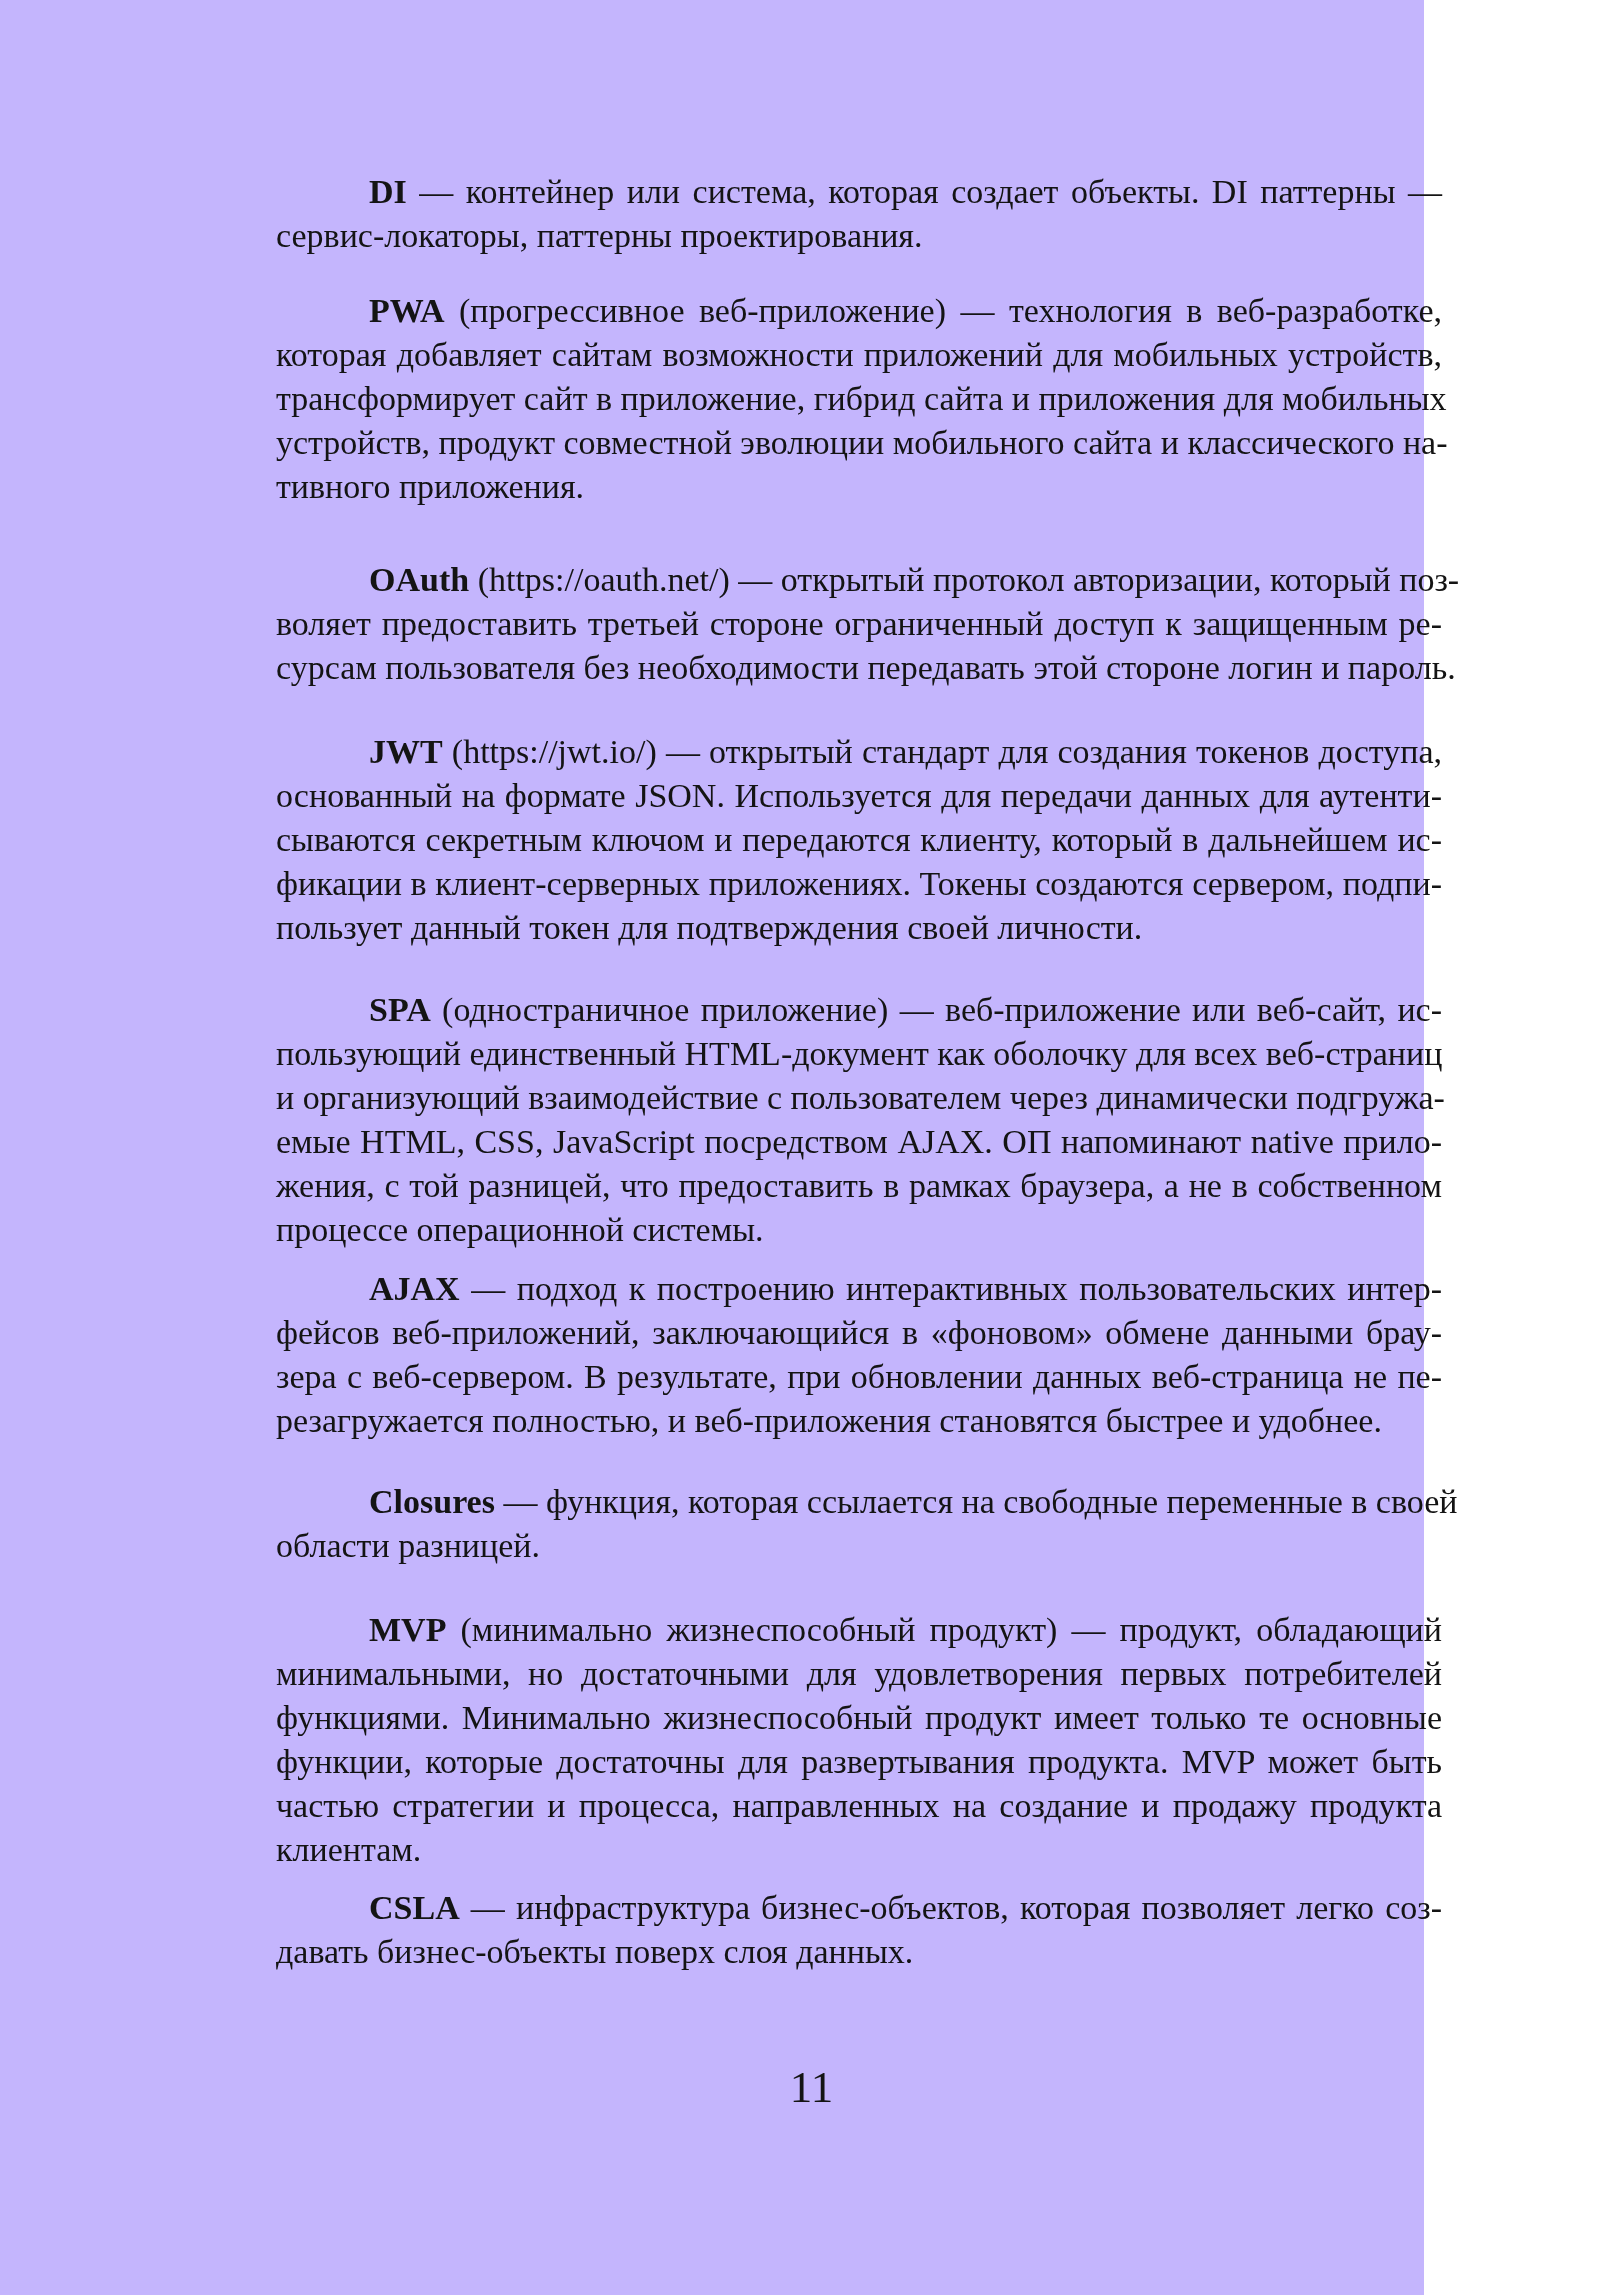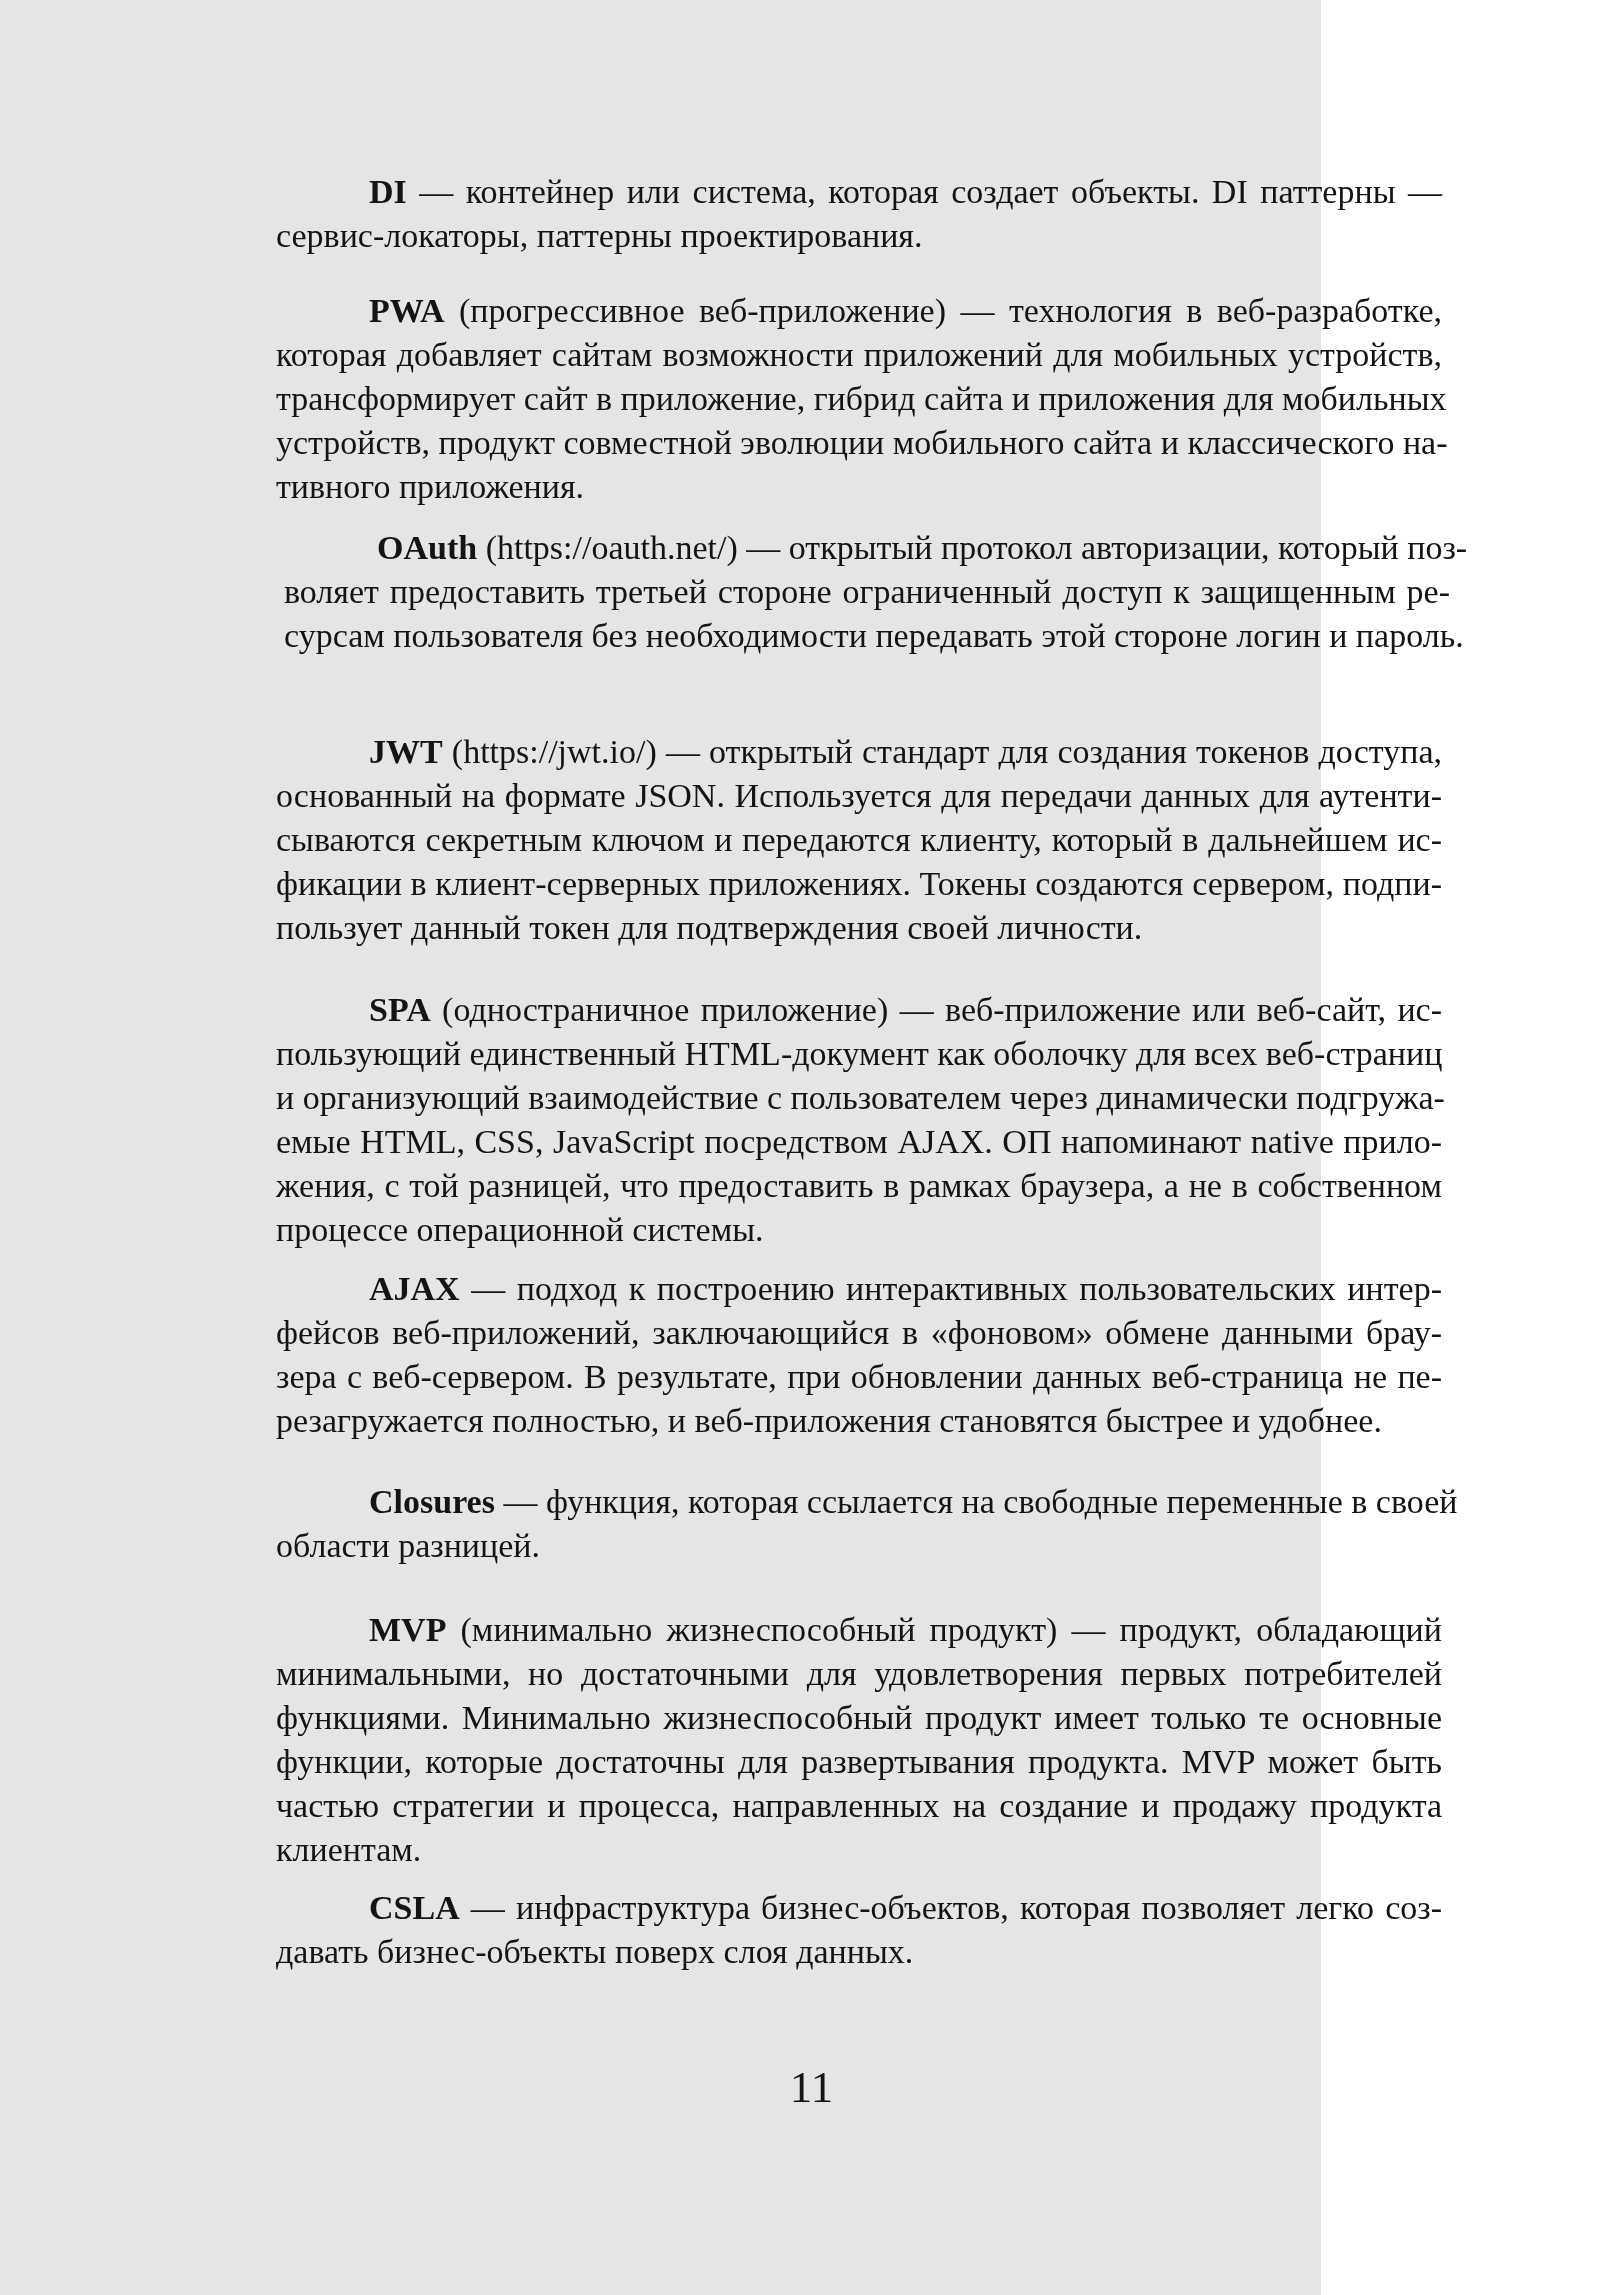--- a/index.html
+++ b/index.html
@@ -12,23 +12,23 @@
       height: 2295px;
       position: relative;
       overflow: hidden;
       font-family: "Liberation Serif", "DejaVu Serif", serif;
       color: #141414;
     }
     .page {
       position: absolute;
       left: 0;
       top: 0;
-      width: 1321px;
+      width: 1424px;
       height: 2295px;
-      background: #e5e5e5;
+      background: #c4b5fd;
     }
     .para {
       position: absolute;
       left: 276px;
       width: 1166px;
       font-size: 34px;
       line-height: 44px;
     }
     .line {
       display: block;
@@ -72,21 +72,21 @@
   </div>
 
   <div class="para" style="top:289px;">
     <span class="first-wrap"><span class="term">PWA</span><span> (прогрессивное веб-приложение) — технология в веб-разработке,</span></span>
     <span class="line">которая добавляет сайтам возможности приложений для мобильных устройств,</span>
     <span class="line">трансформирует сайт в приложение, гибрид сайта и приложения для мобильных</span>
     <span class="line">устройств, продукт совместной эволюции мобильного сайта и классического на-</span>
     <span class="line last">тивного приложения.</span>
   </div>
 
-  <div class="para" style="top:526px;margin-left:8px;">
+  <div class="para" style="top:558px;">
     <span class="first-wrap"><span class="term">OAuth</span><span> (https://oauth.net/) — открытый протокол авторизации, который поз-</span></span>
     <span class="line">воляет предоставить третьей стороне ограниченный доступ к защищенным ре-</span>
     <span class="line last">сурсам пользователя без необходимости передавать этой стороне логин и пароль.</span>
   </div>
 
   <div class="para" style="top:730px;">
     <span class="first-wrap"><span class="term">JWT</span><span> (https://jwt.io/) — открытый стандарт для создания токенов доступа,</span></span>
     <span class="line">основанный на формате JSON. Используется для передачи данных для аутенти-</span>
     <span class="line">сываются секретным ключом и передаются клиенту, который в дальнейшем ис-</span>
     <span class="line">фикации в клиент-серверных приложениях. Токены создаются сервером, подпи-</span>

